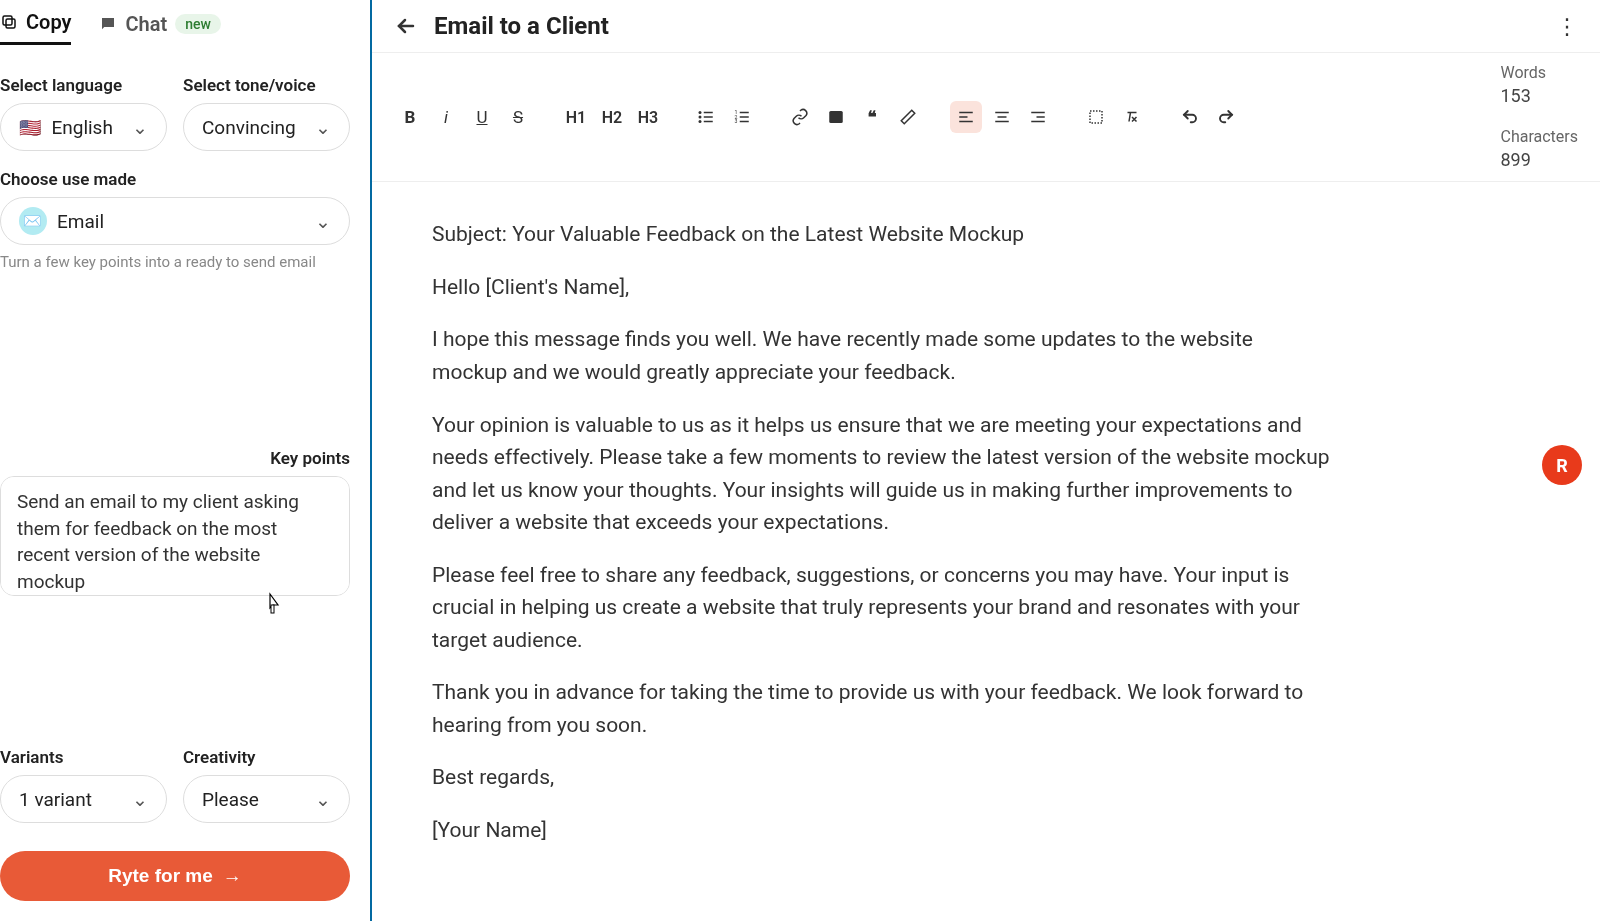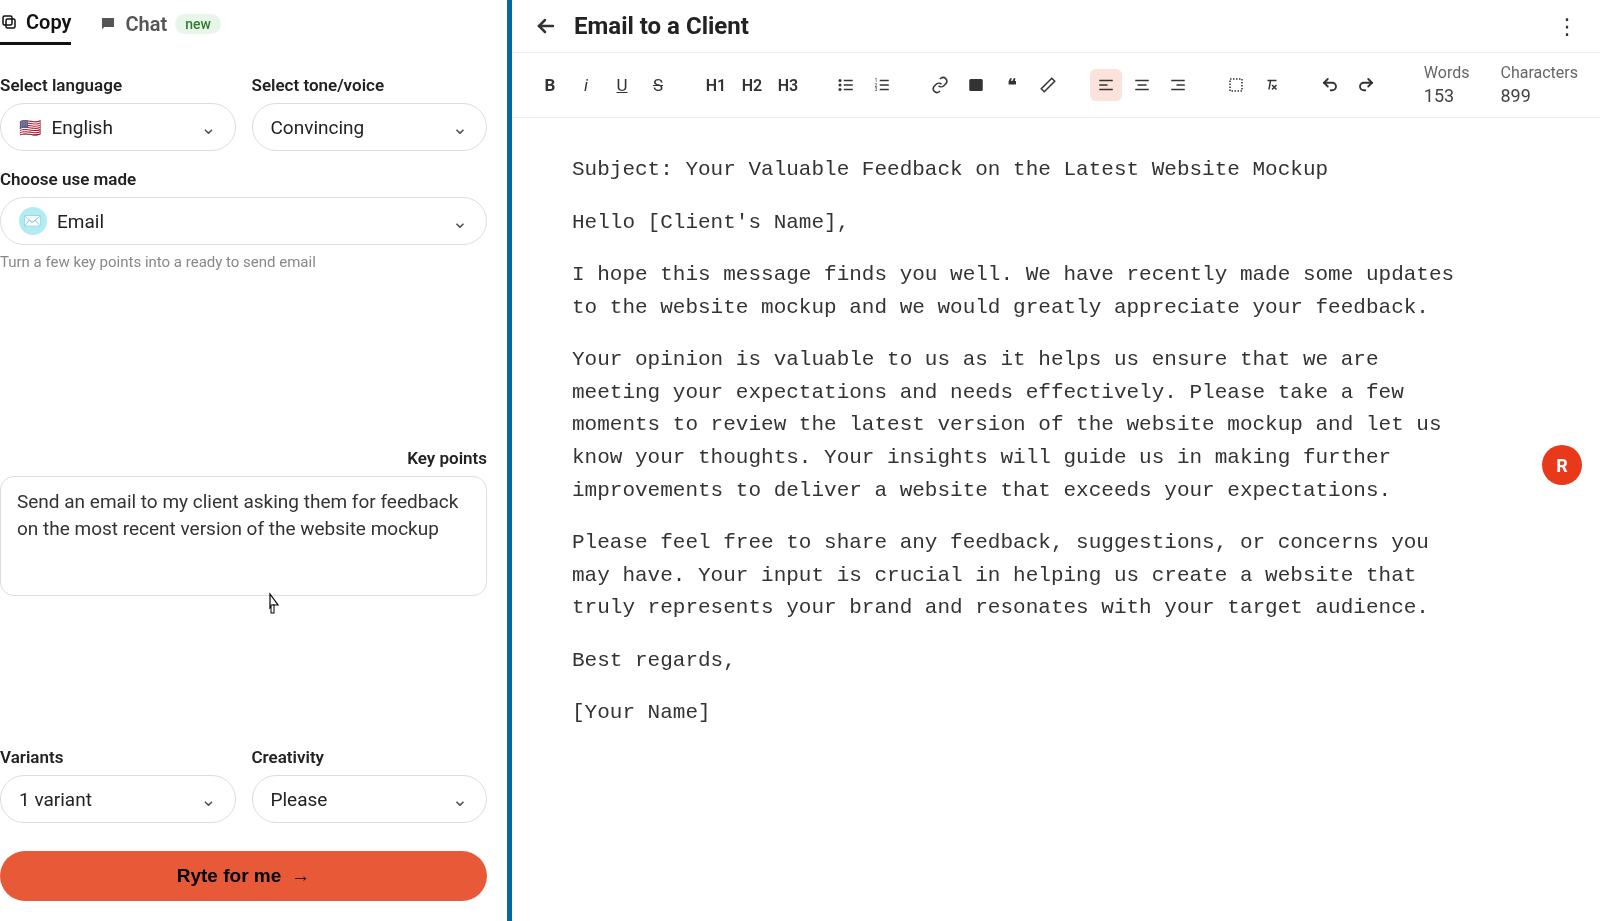--- a/index.html
+++ b/index.html
@@ -1,49 +1,49 @@
 <!DOCTYPE html>
 <html><head>
 <meta charset="utf-8">
 <style>
 * { box-sizing: border-box; margin: 0; padding: 0; }
 body { font-family: -apple-system, BlinkMacSystemFont, "Segoe UI", Roboto, sans-serif; background: #fff; color: #222; width: 1600px; height: 921px; overflow: hidden; display: flex; }
-.sidebar { width: 512px; border-right: 5px solid #0369a1; padding: 0 20px 20px 0; display: flex; flex-direction: column; }
+.sidebar { width: 372px; border-right: 2px solid #0369a1; padding: 0 20px 20px 0; display: flex; flex-direction: column; }
 .tabs { display: flex; gap: 28px; padding: 10px 0 12px 0; }
 .tab { display: flex; align-items: center; gap: 8px; font-size: 20px; font-weight: 600; color: #555; cursor: pointer; padding-bottom: 8px; }
 .tab.active { color: #111; border-bottom: 3px solid #111; }
 .badge-new { background: #e8f5e9; color: #2e7d32; font-size: 14px; font-weight: 500; padding: 2px 10px; border-radius: 10px; }
 .form-row { display: flex; gap: 16px; margin-top: 18px; }
 .form-group { flex: 1; display: flex; flex-direction: column; }
 .form-label { font-size: 17px; font-weight: 600; color: #222; margin-bottom: 8px; }
 .select { display: flex; align-items: center; justify-content: space-between; border: 1px solid #ddd; border-radius: 24px; padding: 10px 18px; font-size: 19px; cursor: pointer; background: #fff; height: 48px; }
 .select .left { display: flex; align-items: center; gap: 10px; }
 .flag { font-size: 18px; }
 .chevron { color: #555; }
 .usecase-icon { width: 28px; height: 28px; border-radius: 50%; background: #b2ebf2; display: flex; align-items: center; justify-content: center; font-size: 15px; }
 .helper { font-size: 15px; color: #888; margin-top: 8px; }
 .textarea { width: 100%; border: 1px solid #ddd; border-radius: 14px; padding: 12px 16px; font-size: 19px; line-height: 1.4; resize: none; height: 120px; font-family: inherit; color: #333; }
 .counter-row { display: flex; justify-content: space-between; margin-top: 8px; font-size: 15px; color: #888; }
-.primary-btn { margin-top: 28px; width: 100%; background: #e85a37; color: #000000; border: none; border-radius: 26px; padding: 14px 0; font-size: 19px; font-weight: 600; cursor: pointer; display: flex; align-items: flex-start; justify-content: center; gap: 10px; }
+.primary-btn { margin-top: 28px; width: 100%; background: #e85a37; color: #ffffff; border: none; border-radius: 26px; padding: 14px 0; font-size: 19px; font-weight: 600; cursor: pointer; display: flex; align-items: flex-start; justify-content: center; gap: 10px; }
 .main { flex: 1; display: flex; flex-direction: column; }
 .topbar { display: flex; align-items: center; justify-content: space-between; padding: 12px 22px; border-bottom: 1px solid #eee; }
 .topbar-left { display: flex; align-items: center; gap: 16px; }
 .back-btn { font-size: 24px; cursor: pointer; color: #333; }
 .title { font-size: 24px; font-weight: 700; }
 .more-btn { font-size: 22px; cursor: pointer; color: #333; }
 .toolbar { display: flex; align-items: center; padding: 10px 22px; border-bottom: 1px solid #eee; gap: 4px; }
 .tool-group { display: flex; align-items: center; gap: 4px; margin-right: 22px; }
 .tool-btn { width: 32px; height: 32px; display: flex; align-items: center; justify-content: center; border-radius: 6px; cursor: pointer; font-size: 17px; color: #333; }
 .tool-btn.active { background: #fbe3dc; }
 .tool-btn.h { font-weight: 600; font-size: 16px; }
-.stats { margin-left: auto; display: flex; gap: 31px; }
+.stats { margin-left: auto; display: flex; gap: 20px; flex-direction: column; }
 .stat { display: flex; flex-direction: column; font-size: 16px; color: #666; line-height: 1.3; }
 .stat .num { font-size: 18px; color: #444; }
 .editor { padding: 36px 60px; font-size: 21px; line-height: 1.55; color: #333; overflow-y: auto; max-width: 1020px; }
-.editor p { margin-bottom: 20px; font-family: Liberation Mono, monospace; }
+.editor p { margin-bottom: 20px; }
 .cursor-pointer-overlay { position: absolute; left: 262px; top: 592px; pointer-events: none; font-size: 22px; }
 .fab { position: absolute; right: 18px; top: 445px; width: 40px; height: 40px; border-radius: 50%; background: #e83a1b; color: #fff; display: flex; align-items: center; justify-content: center; font-weight: 700; font-size: 18px; cursor: pointer; }
 svg { display: block; }
 </style>
 </head>
 <body>
 
 <div class="sidebar">
   <div class="tabs">
     <div class="tab active">
@@ -261,20 +261,21 @@
       </div>
     </div>
   </div>
 
   <div class="editor">
     <p>Subject: Your Valuable Feedback on the Latest Website Mockup</p>
     <p>Hello [Client's Name],</p>
     <p>I hope this message finds you well. We have recently made some updates to the website mockup and we would greatly appreciate your feedback.</p>
     <p>Your opinion is valuable to us as it helps us ensure that we are meeting your expectations and needs effectively. Please take a few moments to review the latest version of the website mockup and let us know your thoughts. Your insights will guide us in making further improvements to deliver a website that exceeds your expectations.</p>
     <p>Please feel free to share any feedback, suggestions, or concerns you may have. Your input is crucial in helping us create a website that truly represents your brand and resonates with your target audience.</p>
+    <p>Thank you in advance for taking the time to provide us with your feedback. We look forward to hearing from you soon.</p>
     <p>Best regards,</p>
     <p>[Your Name]</p>
   </div>
 </div>
 
 <div class="fab">R</div>
 
 <div class="cursor-pointer-overlay">
   <svg width="24" height="28" viewBox="0 0 24 28">
       <path d="M8 2v14l3-3h5L8 2z" fill="#fff" stroke="#000" stroke-width="1.2"></path>

